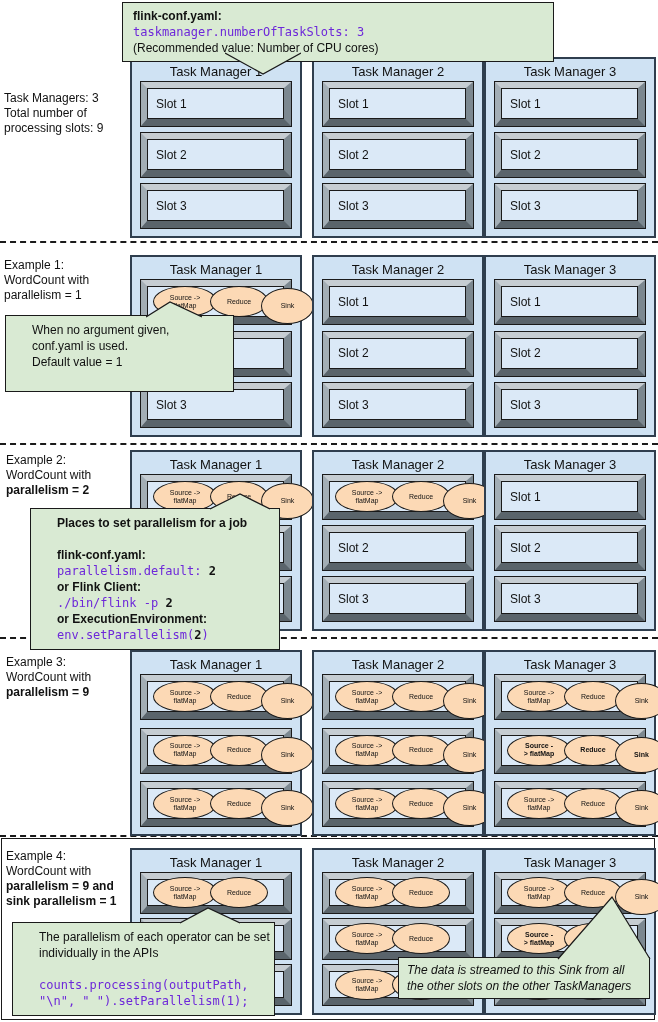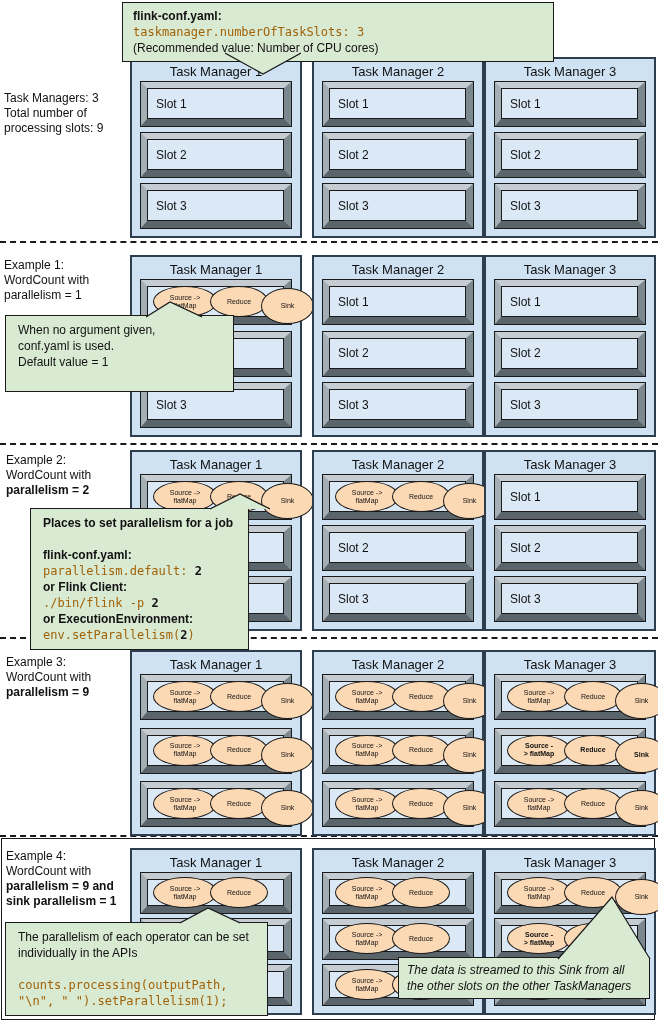--- a/index.html
+++ b/index.html
@@ -28,29 +28,29 @@
   .op{flex:none;box-sizing:border-box;width:58px;height:31px;border:1px solid #1a1a1a;
       border-radius:50%;background:#fcd9b5;display:flex;flex-direction:column;
       align-items:center;justify-content:center;text-align:center;
       font-size:7px;line-height:8px;}
   .op:first-child{width:64px;}
   .op + .op{margin-left:-7px;}
   .op:nth-child(3){width:53px;height:36px;margin-top:9px;}
   .ops.bold .op{font-weight:bold;}
   
   .callout{position:absolute;box-sizing:border-box;background:#d9ead3;border:1px solid #1a1a1a;
-           padding:6px 12px;font-size:12px;z-index:30;}
+           padding:6px 26px;font-size:12px;z-index:30;}
   .line{min-height:16px;line-height:16px;white-space:nowrap;}
   .seg-b{font-weight:bold;}
-  .seg-m{font-family:"DejaVu Sans Mono",monospace;color:#a16207;font-size:12px;}
+  .seg-m{font-family:"DejaVu Sans Mono",monospace;color:#6d28d9;font-size:12px;}
   .seg-mb{font-family:"DejaVu Sans Mono",monospace;color:#111;font-weight:bold;font-size:12px;}
   #top-callout{left:122px;top:2px;width:432px;min-height:52px;padding:5px 10px;}
   #callout-ex1{left:5px;top:315px;width:229px;min-height:77px;}
-  #callout-ex2{left:30px;top:508px;width:219px;min-height:141px;}
-  #callout-ex4a{left:5px;top:922px;width:263px;min-height:83px;}
+  #callout-ex2{left:30px;top:508px;width:250px;min-height:141px;}
+  #callout-ex4a{left:12px;top:922px;width:263px;min-height:83px;}
   #callout-ex4b{left:398px;top:957px;width:252px;min-height:41px;padding:4px 8px;font-style:italic;}
   .ptr{position:absolute;z-index:31;}
   
   .dash{position:absolute;left:0;width:658px;height:0;border-top:2px dashed #1a1a1a;z-index:6;}
   
   .ex4frame{position:absolute;left:1px;top:838px;width:654px;height:182px;
             border:1px solid #1a1a1a;box-sizing:border-box;z-index:2;}
 </style>
 </head>
 <body>

